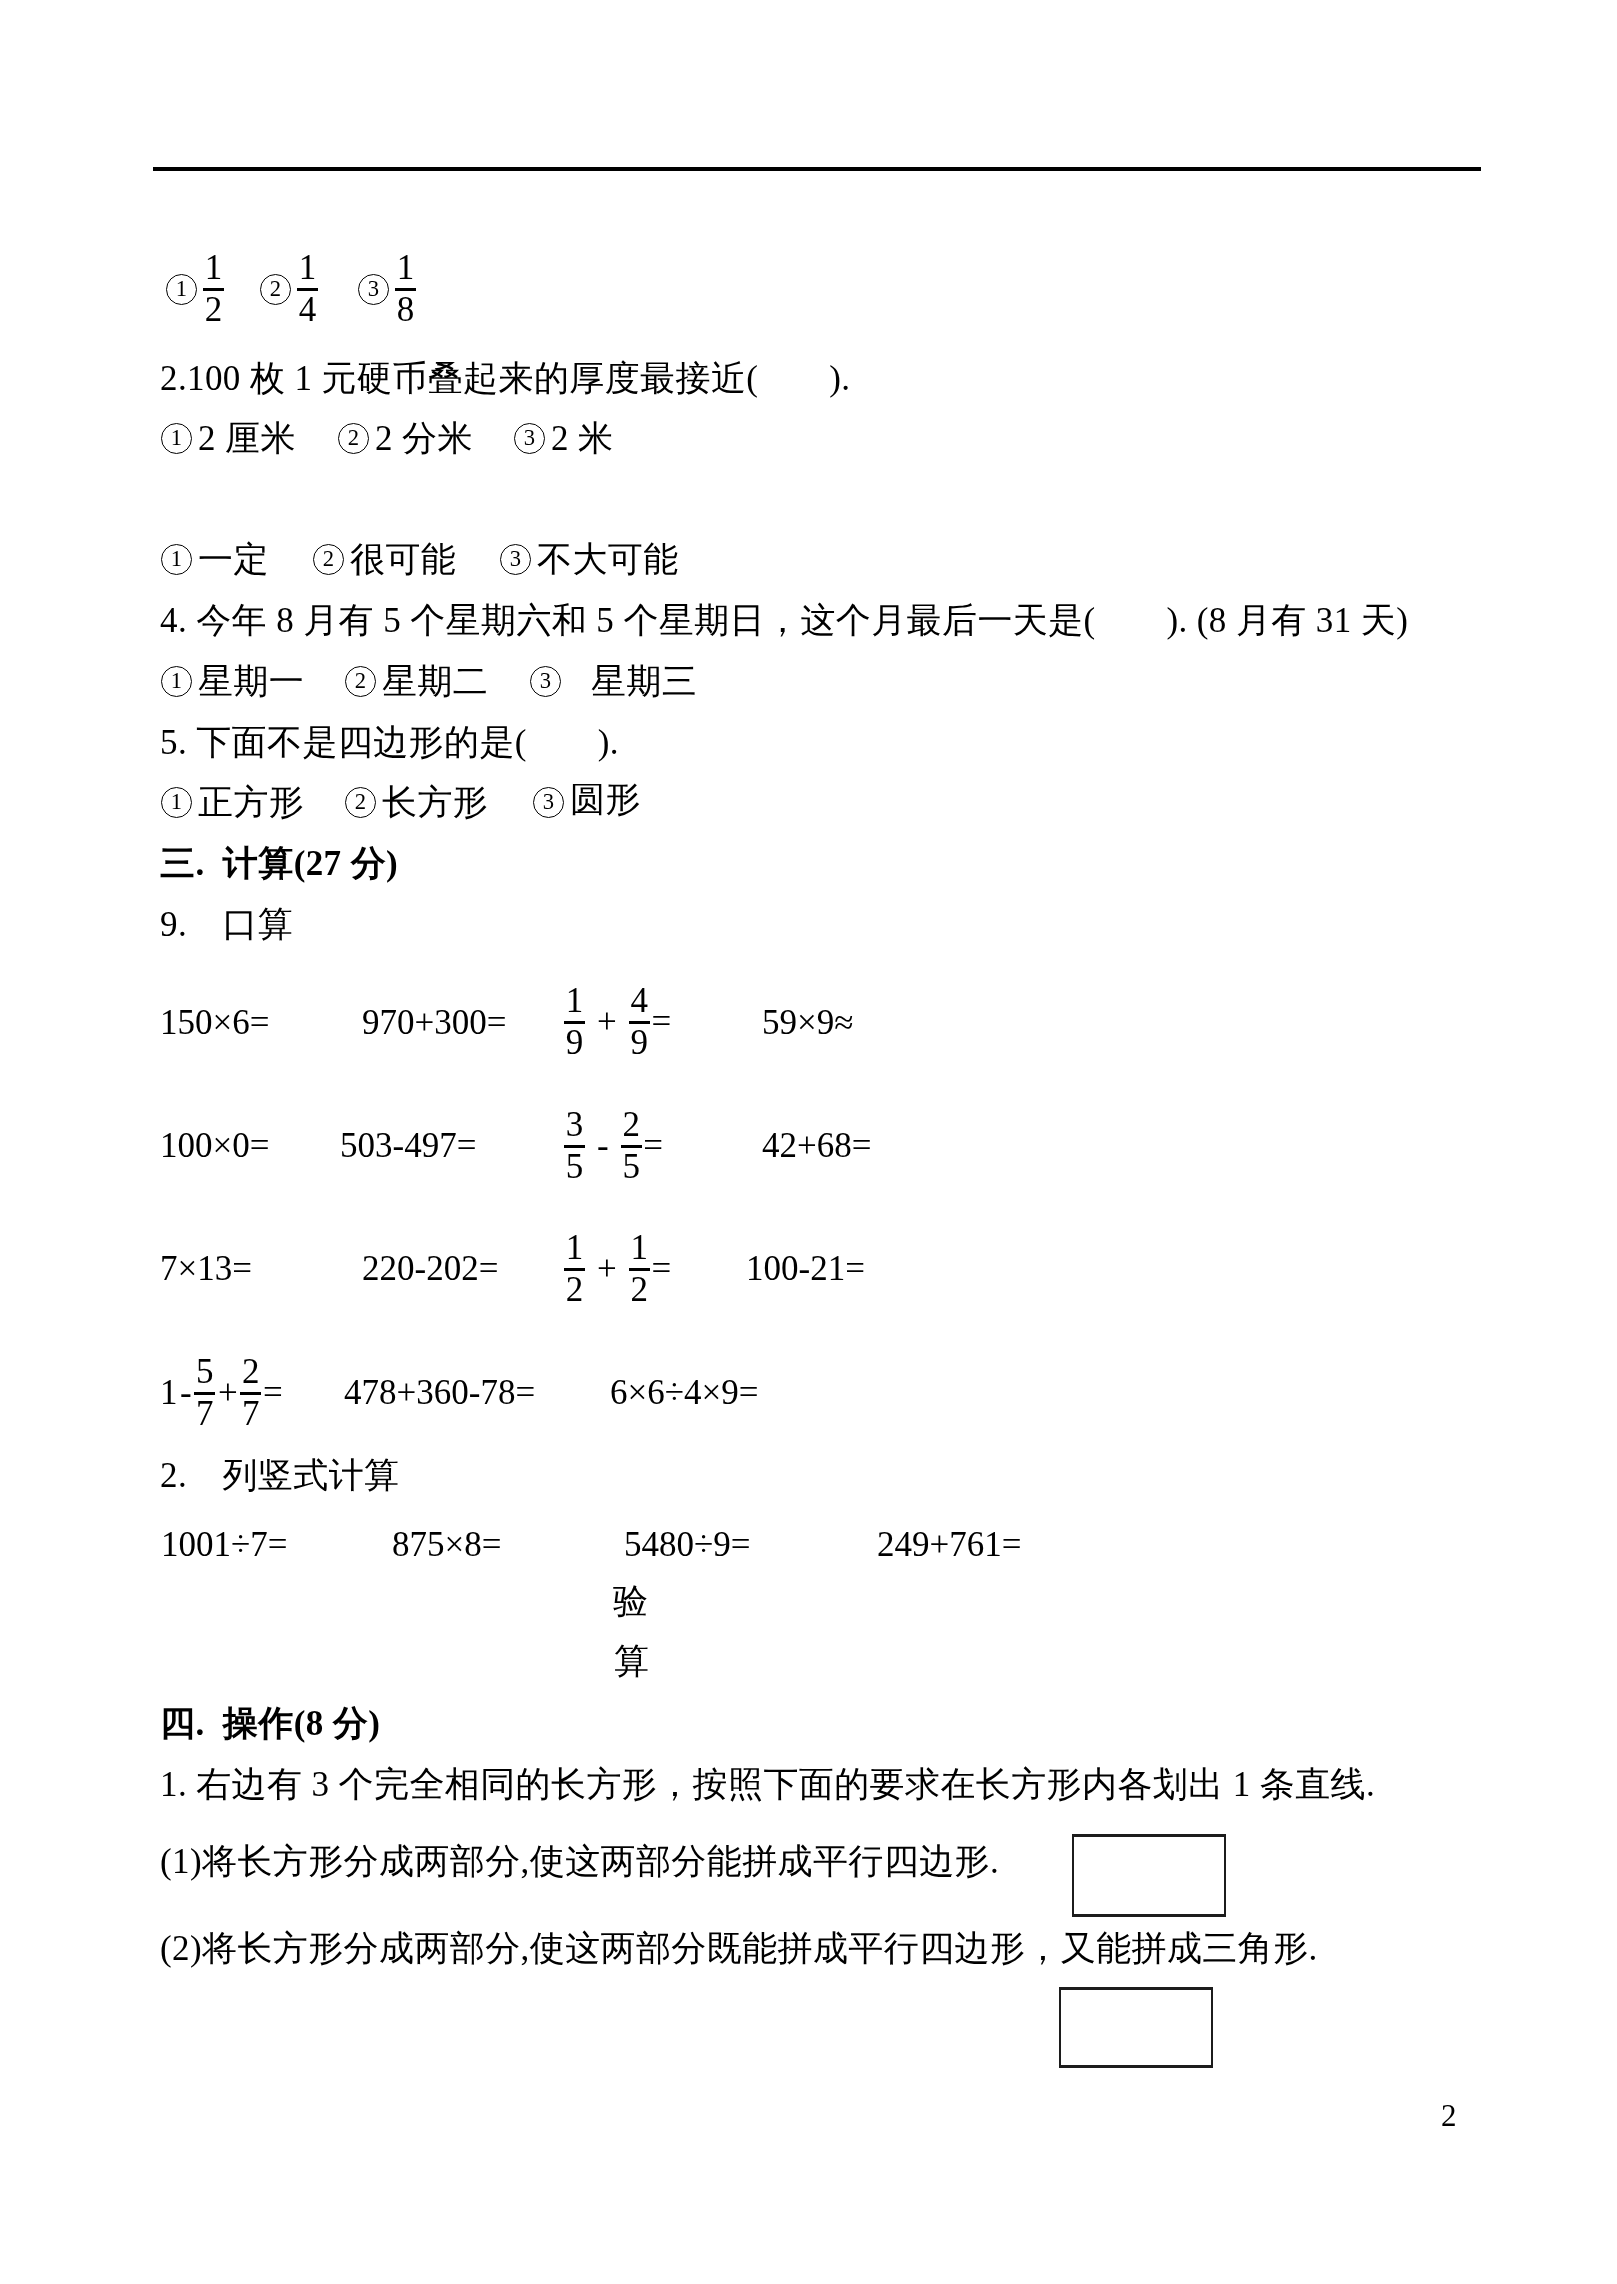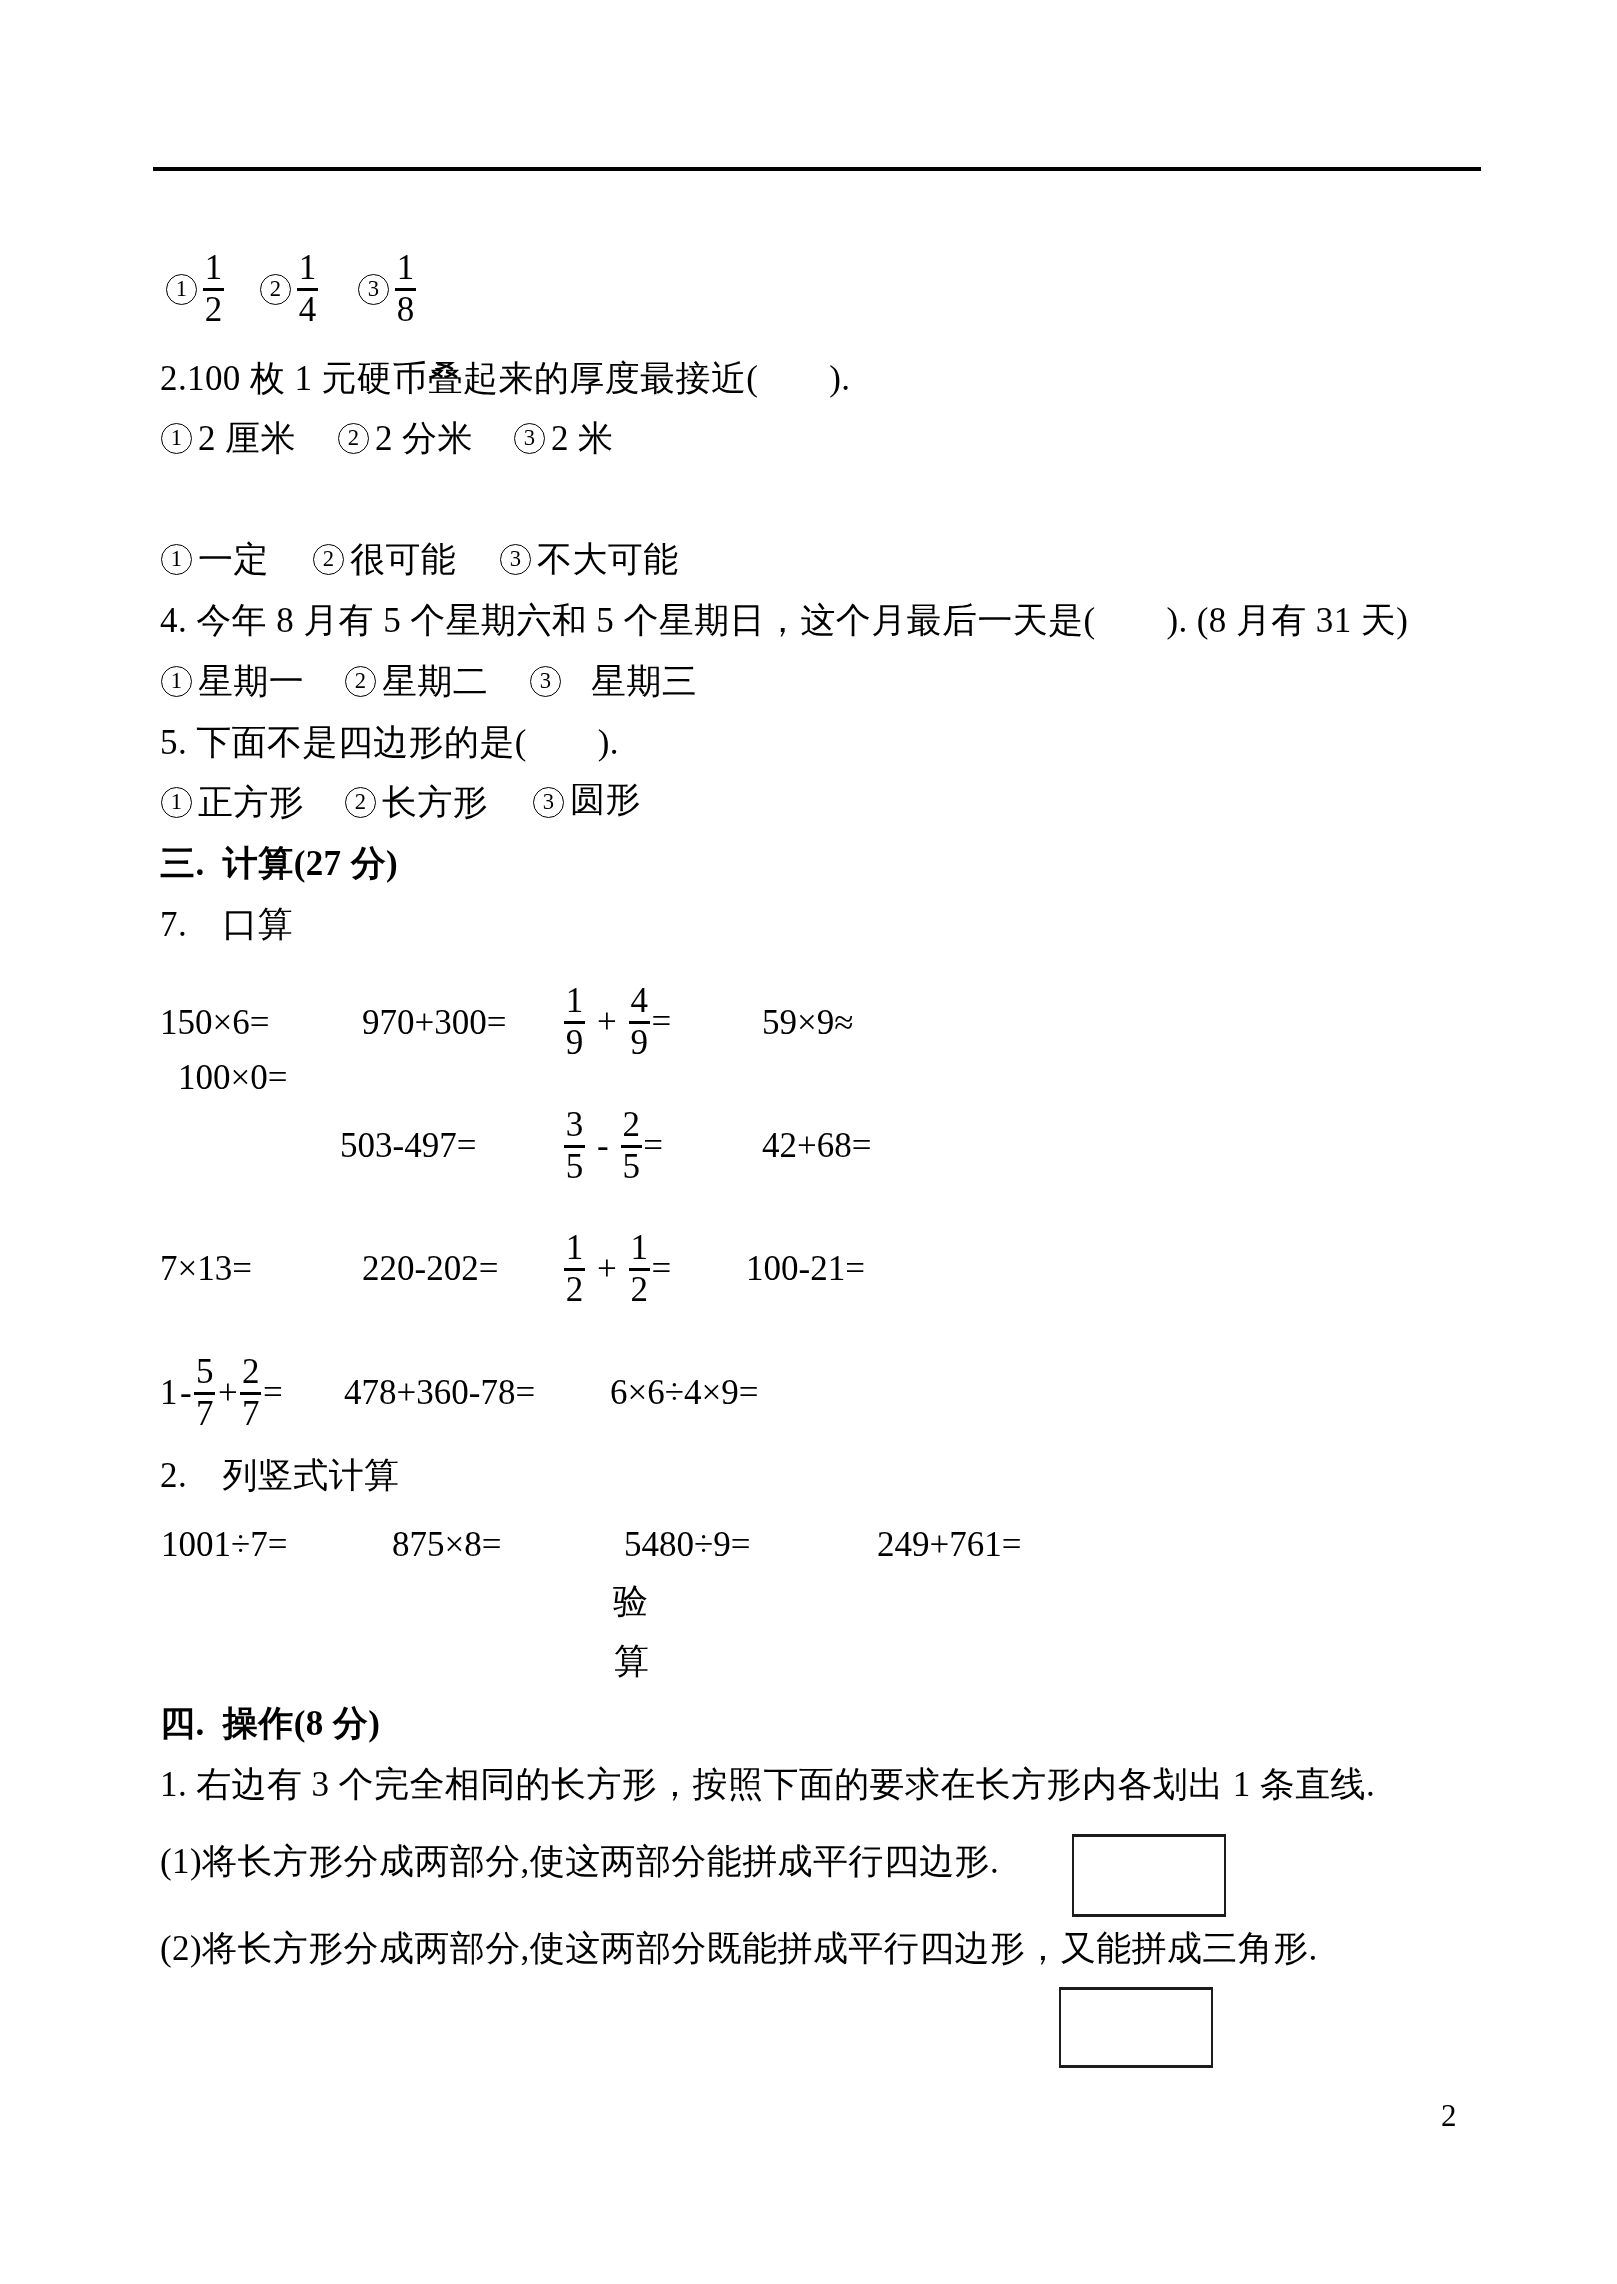--- a/index.html
+++ b/index.html
@@ -148,41 +148,41 @@
   <div class="opt" style="left:345px;top:785px;">
     <span class="circ">2</span>
     <span class="line" style="position:static;">长方形</span>
   </div>
   <div class="opt" style="left:533px;top:785px;">
     <span class="circ">3</span>
     <span class="line" style="position:static;font-family:Liberation Mono, monospace;">圆形</span>
   </div>
 
   <div class="line bold" style="left:160px;top:846px;">三.  计算(27 分)</div>
-  <div class="line" style="left:160px;top:907px;">7.　口算</div>
+  <div class="line" style="left:160px;top:907px;">9.　口算</div>
 
   <div class="cell" style="left:160px;top:1005px;">150×6=</div>
   <div class="cell" style="left:362px;top:1005px;">970+300=</div>
   <div class="expr" style="left:564px;top:981px;">
     <span class="frac">
       <span class="fn">1</span>
       <span class="bar"></span>
       <span class="fd">9</span>
     </span>
     <span class="op">+</span>
     <span class="frac">
       <span class="fn">4</span>
       <span class="bar"></span>
       <span class="fd">9</span>
     </span>
     <span class="eqn">=</span>
   </div>
   <div class="cell" style="left:762px;top:1005px;">59×9≈</div>
 
-  <div class="cell" style="left:160px;top:1060px;margin-left:18px;">100×0=</div>
+  <div class="cell" style="left:160px;top:1128px;">100×0=</div>
   <div class="cell" style="left:340px;top:1128px;">503-497=</div>
   <div class="expr" style="left:564px;top:1105px;">
     <span class="frac">
       <span class="fn">3</span>
       <span class="bar"></span>
       <span class="fd">5</span>
     </span>
     <span class="op">-</span>
     <span class="frac">
       <span class="fn">2</span>

